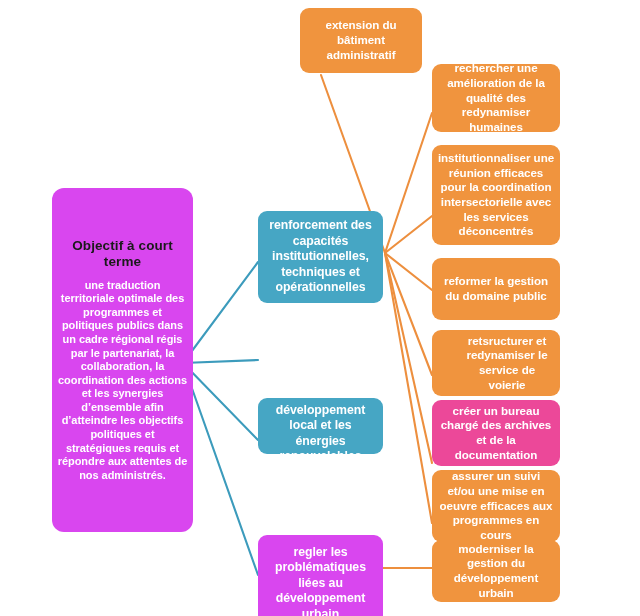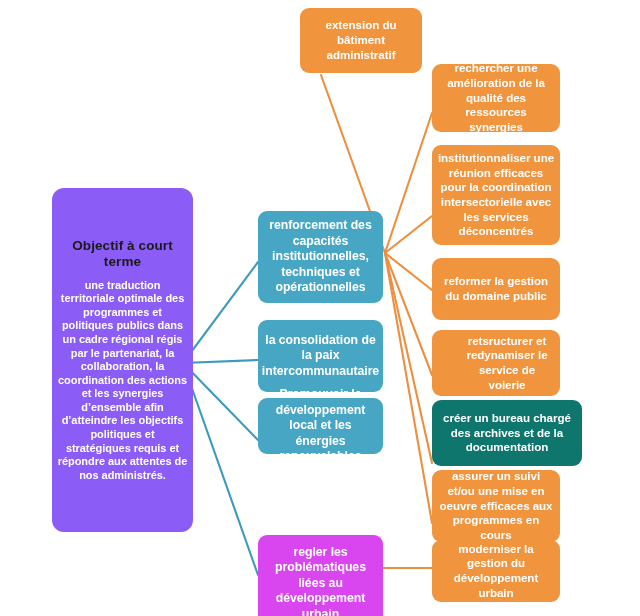--- a/index.html
+++ b/index.html
@@ -90,54 +90,51 @@
       <line x1="385" y1="253" x2="432" y2="113"></line>
       <line x1="385" y1="253" x2="432" y2="216"></line>
       <line x1="385" y1="253" x2="432" y2="290"></line>
       <line x1="385" y1="253" x2="432" y2="375"></line>
       <line x1="385" y1="253" x2="432" y2="463"></line>
       <line x1="385" y1="253" x2="432" y2="523"></line>
       <line x1="383" y1="568" x2="432" y2="568"></line>
     </g>
   </svg>
 
-  <div class="node node-green" id="objective-node" style="left: 52px; top: 188px; width: 141px; height: 344px; background: #8b5cf6;">
+  <div class="node node-green" id="objective-node" style="left: 52px; top: 188px; width: 141px; height: 344px; background: #d946ef;">
     <div class="green-title">Objectif à court terme</div>
     <div class="green-body">une traduction territoriale optimale des programmes et politiques publics dans un cadre régional régis par le partenariat, la collaboration, la coordination des actions et les synergies d’ensemble afin d’atteindre les objectifs politiques et stratégiques requis et répondre aux attentes de nos administrés.</div>
   </div>
 
   <div class="node node-blue" id="branch-0" style="left: 258px; top: 211px; width: 125px; height: 92px; background: rgb(70, 166, 196);">
     <div class="blue-label">renforcement des capacités institutionnelles, techniques et opérationnelles</div>
-  </div>
-  <div class="node node-blue" id="branch-1" style="left: 258px; top: 320px; width: 125px; height: 72px; background: rgb(70, 166, 196);">
-    <div class="blue-label">la consolidation de la paix intercommunautaire</div>
   </div>
   <div class="node node-blue" id="branch-2" style="left: 258px; top: 398px; width: 125px; height: 56px; background: rgb(70, 166, 196);">
     <div class="blue-label">Promouvoir le développement local et les énergies renouvelables</div>
   </div>
   <div class="node node-blue" id="branch-3" style="left: 258px; top: 535px; width: 125px; height: 97px; background: #d946ef;">
     <div class="blue-label">regler les problématiques liées au développement urbain</div>
   </div>
 
   <div class="node node-orange" id="action-0" style="left: 300px; top: 8px; width: 122px; height: 65px; background: rgb(240, 148, 62);">
     <div class="orange-label">extension du bâtiment administratif</div>
   </div>
   <div class="node node-orange" id="action-1" style="left: 432px; top: 64px; width: 128px; height: 68px; background: rgb(240, 148, 62);">
-    <div class="orange-label">rechercher une amélioration de la qualité des ressources synergies</div>
+    <div class="orange-label">rechercher une amélioration de la qualité des redynamiser humaines</div>
   </div>
   <div class="node node-orange" id="action-2" style="left: 432px; top: 145px; width: 128px; height: 100px; background: rgb(240, 148, 62);">
     <div class="orange-label">institutionnaliser une réunion efficaces pour la coordination intersectorielle avec les services déconcentrés</div>
   </div>
   <div class="node node-orange" id="action-3" style="left: 432px; top: 258px; width: 128px; height: 62px; background: rgb(240, 148, 62);">
     <div class="orange-label">reformer la gestion du domaine public</div>
   </div>
   <div class="node node-orange" id="action-4" style="left: 432px; top: 330px; width: 128px; height: 66px; background: rgb(240, 148, 62); padding-left: 27px;">
     <div class="orange-label">retsructurer et redynamiser le service de voierie</div>
   </div>
-  <div class="node node-orange" id="action-5" style="left: 432px; top: 400px; width: 150px; height: 66px; background: #0f766e;">
+  <div class="node node-orange" id="action-5" style="left: 432px; top: 400px; width: 128px; height: 66px; background: #ec4899;">
     <div class="orange-label">créer un bureau chargé des archives et de la documentation</div>
   </div>
   <div class="node node-orange" id="action-6" style="left: 432px; top: 470px; width: 128px; height: 72px; background: rgb(240, 148, 62);">
     <div class="orange-label">assurer un suivi et/ou une mise en oeuvre efficaces aux programmes en cours</div>
   </div>
   <div class="node node-orange" id="action-7" style="left: 432px; top: 540px; width: 128px; height: 62px; background: rgb(240, 148, 62);">
     <div class="orange-label">moderniser la gestion du développement urbain</div>
   </div>
 
 </div>

